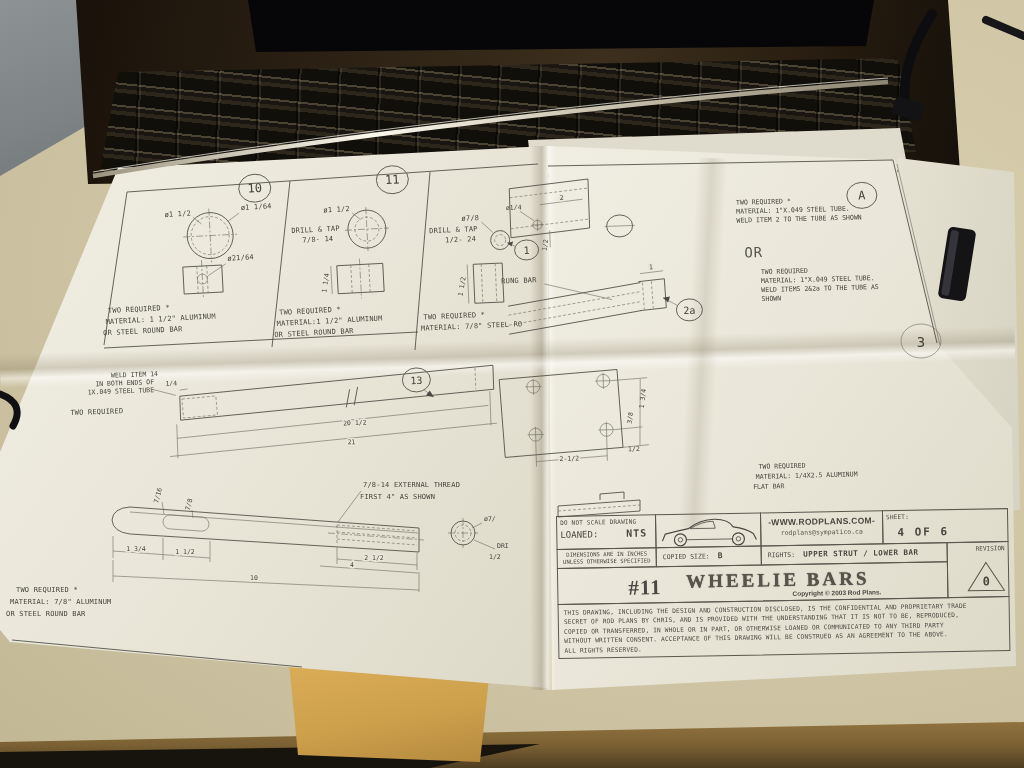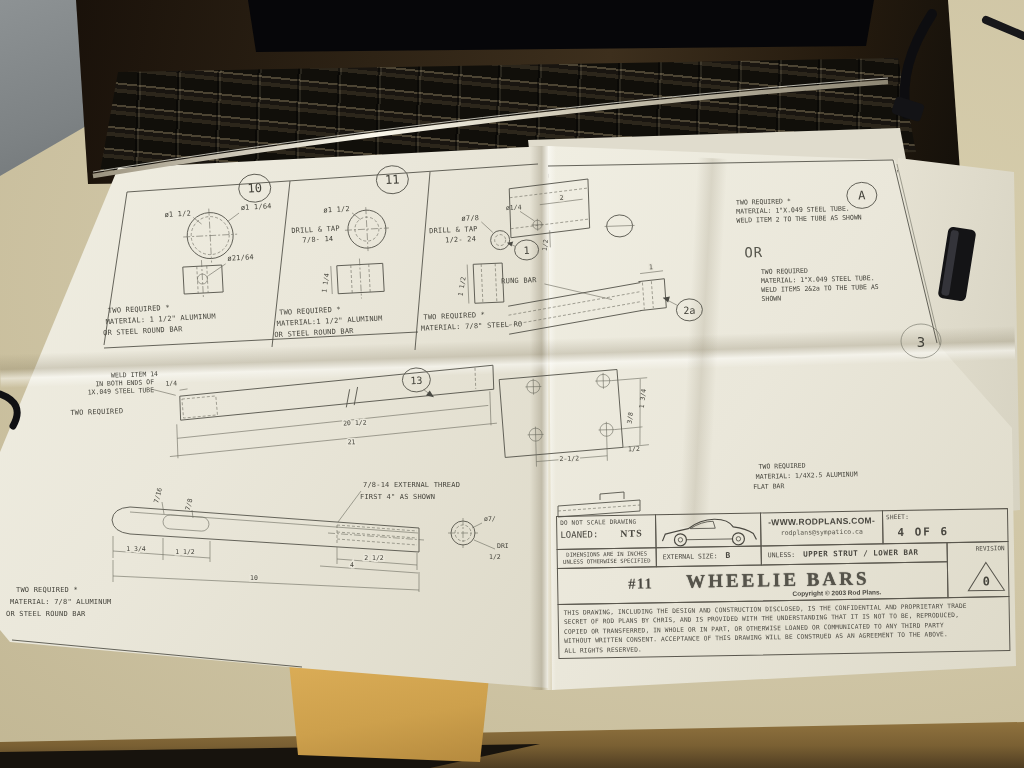--- a/index.html
+++ b/index.html
@@ -60,29 +60,29 @@
   .thin{stroke:#6c6b60;stroke-width:.6;fill:none;}
   .hid{stroke-dasharray:3 2;}
   .cl{stroke-dasharray:7 2 2 2;}
   .halo{paint-order:stroke;stroke:#eae7da;stroke-width:3px;}
   
   #titleblock{left:556px;top:516px;width:452px;height:143px;transform:rotate(-1deg);
         transform-origin:0 0;color:#4a4841;}
   .tbcell{position:absolute;border:1px solid #5a574e;box-sizing:border-box;}
   .tb-tiny{font-size:6px;letter-spacing:.2px;}
   .tb-scale{font-size:9px;margin-top:3px;}
-  .tb-scale b{font-size:10px;margin-left:22px;letter-spacing:1px;font-family:Liberation Serif, serif;}
+  .tb-scale b{font-size:10px;margin-left:28px;letter-spacing:1px;}
   .tb-web{font-weight:bold;font-size:8.5px;text-align:center;margin-top:4px;letter-spacing:.3px;font-family:"Liberation Sans",sans-serif;}
   .tb-email{font-size:6.5px;text-align:center;margin-top:2px;color:#5b594f;}
   .tb-sheetval{font-size:11px;font-weight:bold;margin:6px 0 0 14px;letter-spacing:2px;}
   .tb-dims{font-size:5.6px;text-align:center;line-height:7px;margin-top:2px;}
   .tb-mid{font-size:6.5px;margin:4px 0 0 6px;}
   .tb-mid b{font-size:8px;margin-left:8px;}
   .tb-title{font-family:"Liberation Serif",serif;font-weight:bold;}
-  .tb-num{font-size:15px;position:absolute;left:70px;top:8px;letter-spacing:1px;}
+  .tb-num{font-size:21px;position:absolute;left:70px;top:8px;letter-spacing:1px;}
   .tb-name{font-size:19px;position:absolute;left:128px;top:4px;letter-spacing:3px;color:#56544b;text-shadow:0 0 1px #3c3b34;}
   .tb-copy{font-size:6.5px;font-weight:bold;position:absolute;right:66px;bottom:3px;font-family:"Liberation Sans",sans-serif;}
   .tb-rev{font-size:6px;text-align:right;padding:2px 3px 0 0;}
   #legalbox{position:absolute;left:0;top:88px;width:452px;height:55px;border:1px solid #5a574e;box-sizing:border-box;padding:3px 5px;}
   .legal-line{font-size:6.2px;line-height:9.4px;letter-spacing:.15px;white-space:nowrap;color:#4c4a42;}
 </style>
 </head>
 <body>
 
 <div id="photo">
@@ -123,24 +123,24 @@
     </div>
     <div class="tbcell" style="left:326px;top:0;width:126px;height:34px;">
       <div class="tb-tiny" style="margin:2px 0 0 3px;">SHEET:</div>
       <div class="tb-sheetval">4 OF 6</div>
     </div>
     <div class="tbcell" style="left:0;top:33px;width:100px;height:20px;">
       <div class="tb-dims">DIMENSIONS ARE IN INCHES</div>
       <div class="tb-dims" style="margin-top:0;">UNLESS OTHERWISE SPECIFIED</div>
     </div>
     <div class="tbcell" style="left:99px;top:33px;width:106px;height:20px;">
-      <div class="tb-mid"><span>EXTERNAL SIZE:</span><b>B</b></div>
+      <div class="tb-mid"><span>COPIED SIZE:</span><b>B</b></div>
     </div>
     <div class="tbcell" style="left:204px;top:33px;width:187px;height:20px;">
-      <div class="tb-mid"><span>UNLESS:</span><b style="font-size:7.5px;letter-spacing:.5px;">UPPER STRUT / LOWER BAR</b></div>
+      <div class="tb-mid"><span>RIGHTS:</span><b style="font-size:7.5px;letter-spacing:.5px;">UPPER STRUT / LOWER BAR</b></div>
     </div>
     <div class="tbcell" style="left:390px;top:33px;width:62px;height:56px;">
       <div class="tb-rev">REVISION</div>
       <svg width="40" height="32" viewBox="0 0 40 32" style="position:absolute;left:18px;top:18px;">
         <path d="M20,2 38,30 2,30 Z" fill="none" stroke="#55534b" stroke-width="1"></path>
         <text x="20" y="25" text-anchor="middle" style="font-size:12px;font-weight:bold;">0</text>
       </svg>
     </div>
     <div class="tbcell tb-title" style="left:0;top:52px;width:391px;height:37px;">
       <span class="tb-num">#11</span>

